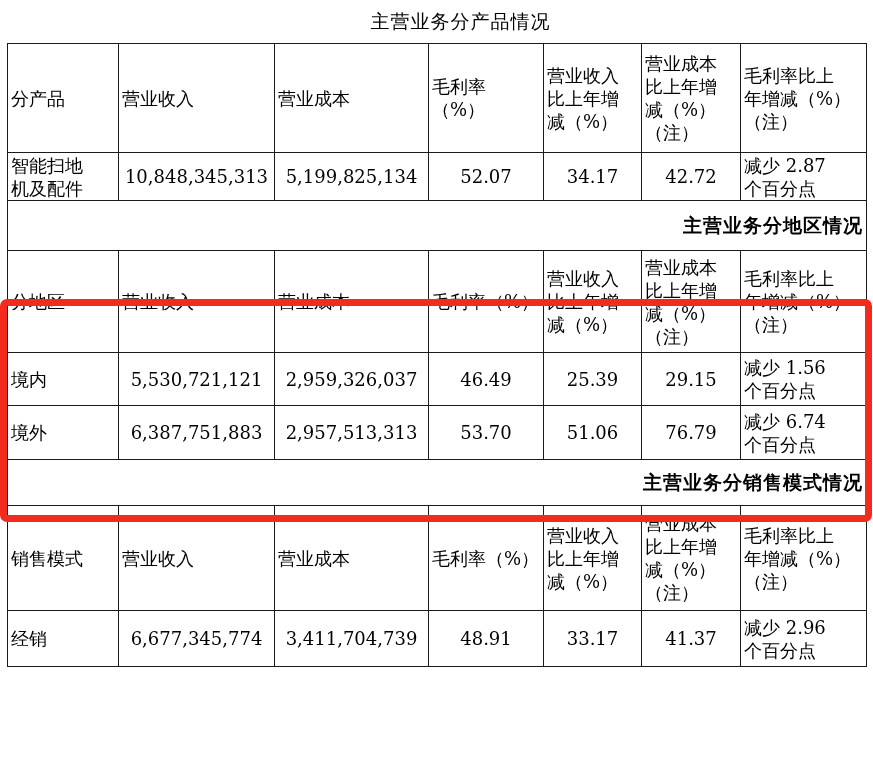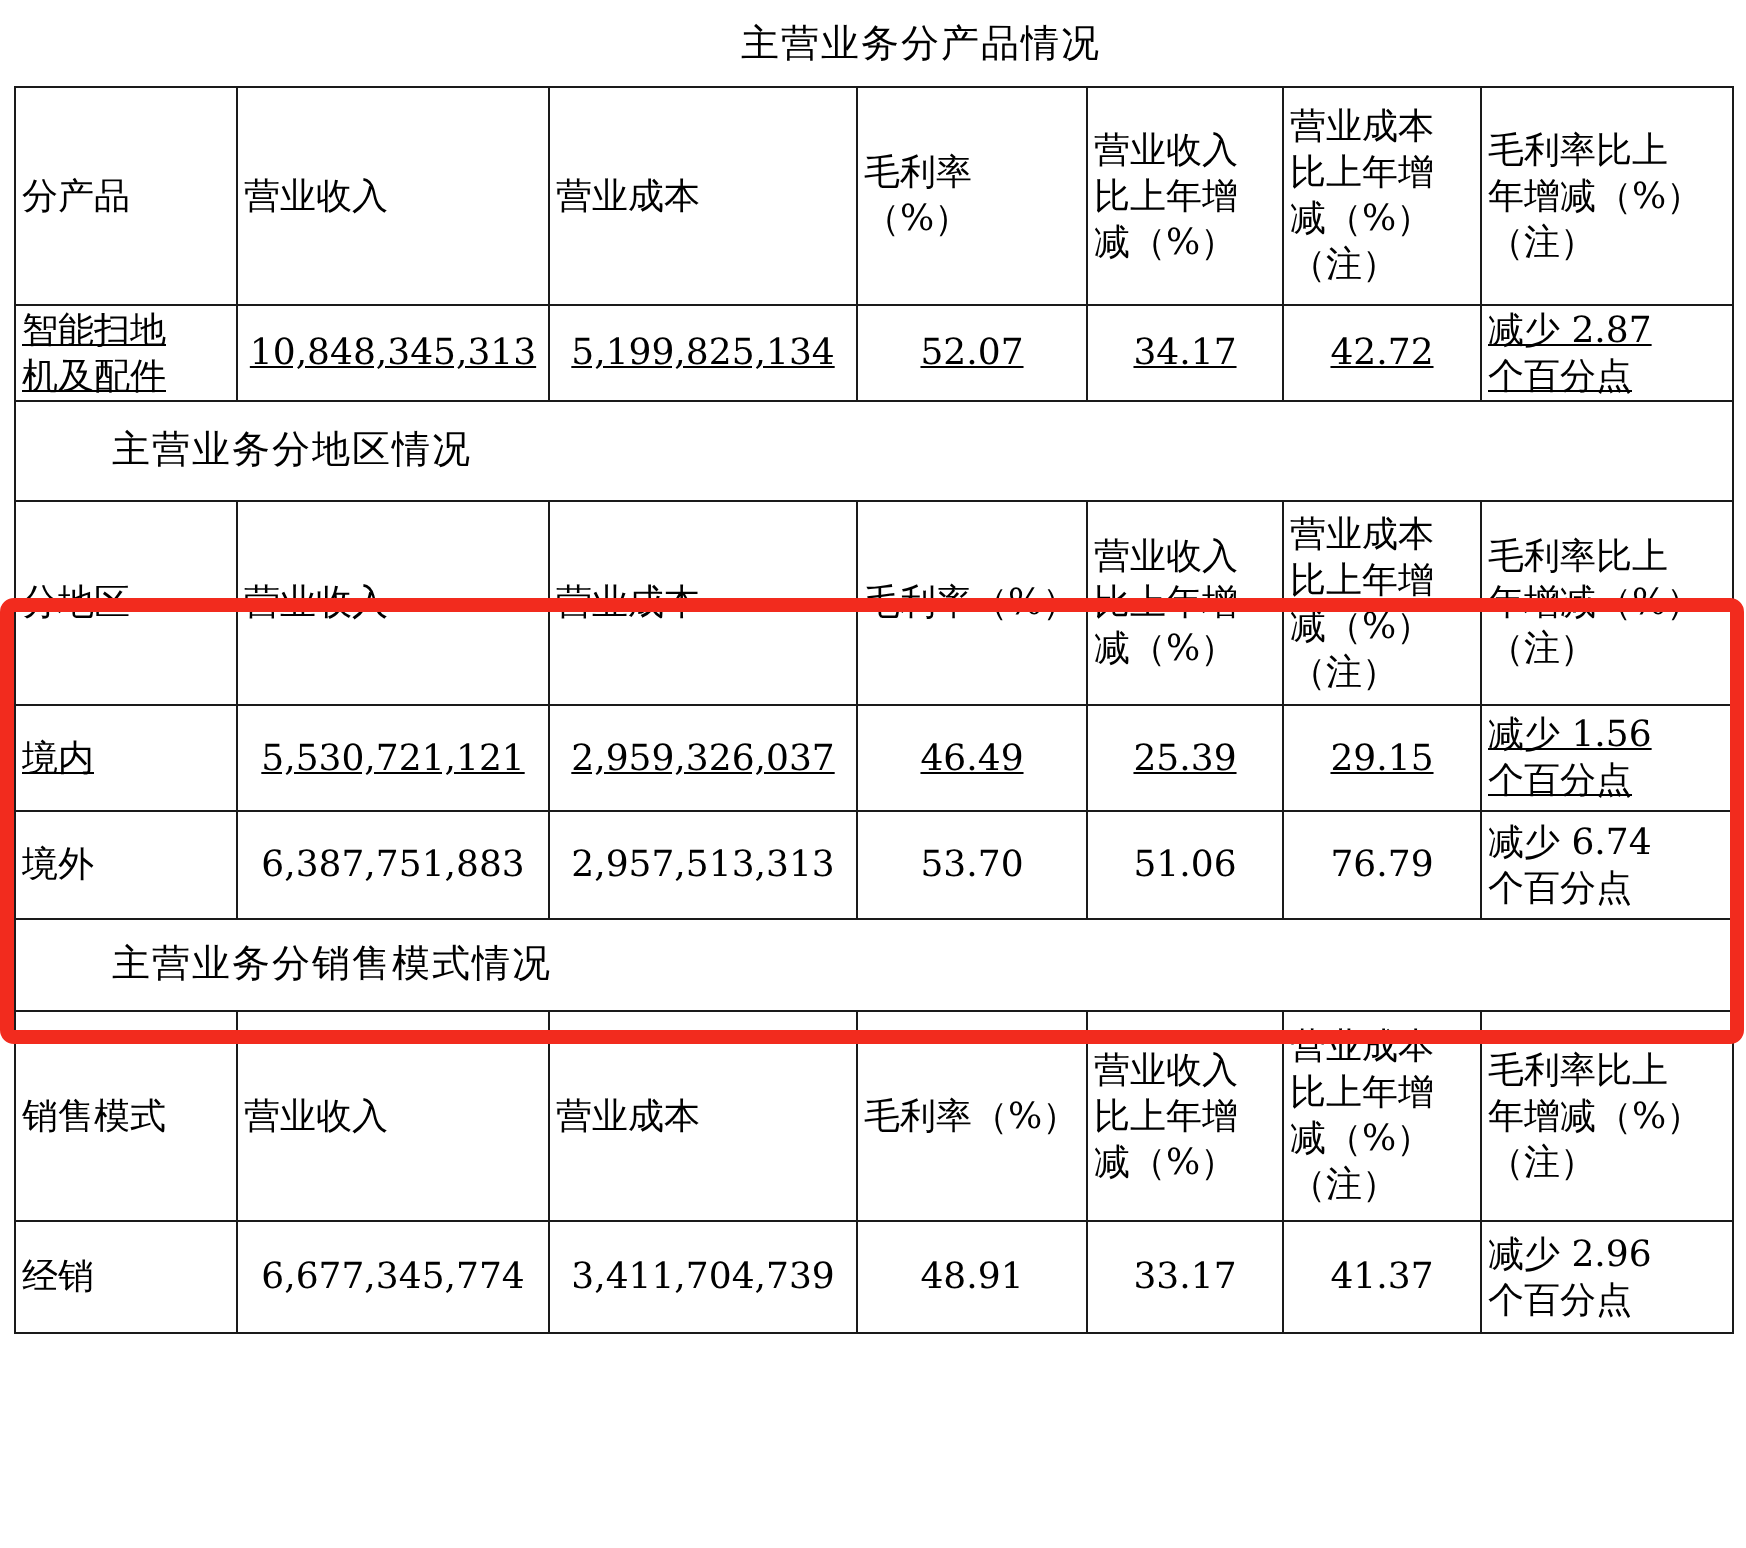--- a/index.html
+++ b/index.html
@@ -33,31 +33,31 @@
   td.th, td.label, td.change{
     text-align:left;
     padding-left:8px;
   }
   td.num{
     text-align:center;
     padding-right:3px;
     white-space:nowrap;
   }
   tr.title-row td{
-    text-align:left;
+    text-align:right;
     padding-left:48px;
-    font-size:19px;letter-spacing:1px;
+    font-size:19px;letter-spacing:1px;font-weight:bold;
   }
   
   tr.h-head1{height:109px;}
-  tr.h-r1{height:48px;text-decoration:underline;}
+  tr.h-r1{height:48px;}
   tr.h-r2{height:53px;}
   tr.h-title2{height:50px;}
   tr.h-head2{height:102px;}
-  tr.h-r3{height:53px;text-decoration:underline;}
+  tr.h-r3{height:53px;}
   tr.h-r4{height:54px;margin-top:48px;}
   tr.h-title3{height:46px;}
   tr.h-head3{height:105px;}
   tr.h-r5{height:52px;}
   tr.h-r6{height:56px;}
   .highlight-box{
     position:absolute;
     left:0;top:299px;
     width:872px;height:223px;
     box-sizing:border-box;

